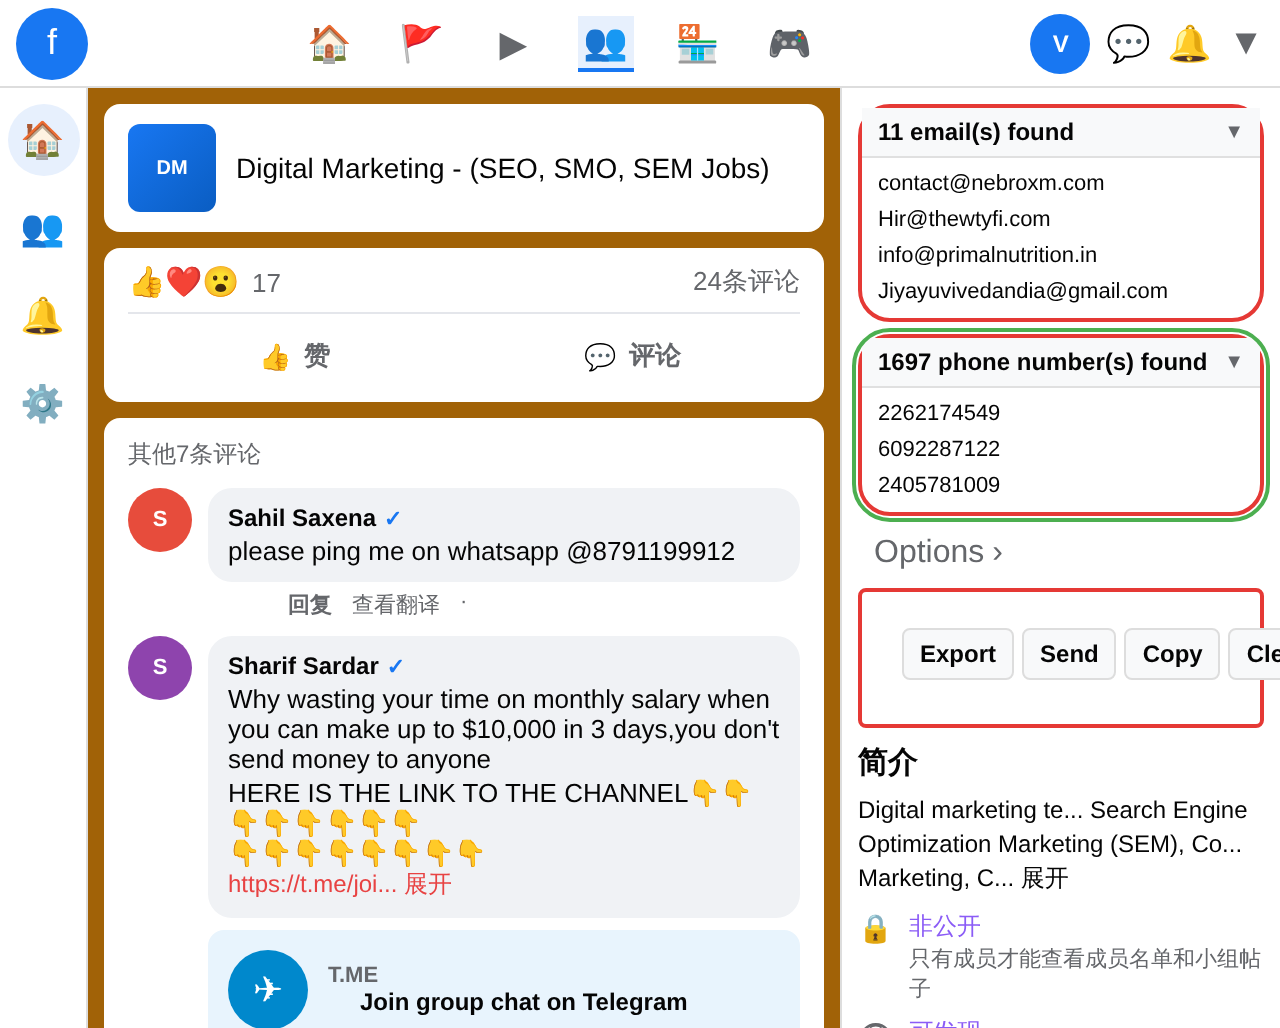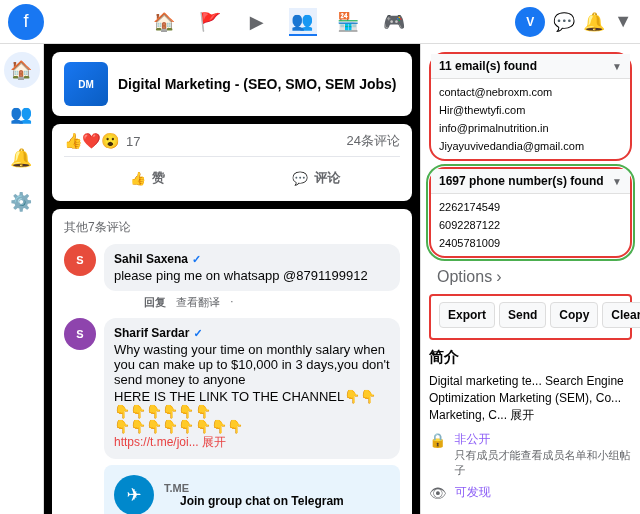--- a/index.html
+++ b/index.html
@@ -19,26 +19,26 @@
 
     
     .main-content { display: flex; flex: 1; overflow: hidden; }
 
     
     .left-sidebar { width: 44px; background: #fff; border-right: 1px solid #ddd; display: flex; flex-direction: column; align-items: center; padding: 8px 0; gap: 8px; flex-shrink: 0; }
     .sidebar-icon { width: 36px; height: 36px; display: flex; align-items: center; justify-content: center; border-radius: 50%; color: #65676b; font-size: 18px; cursor: pointer; }
     .sidebar-icon.active { color: #1877f2; background: #e7f0fd; }
 
     
-    .feed-area { flex: 1; background: #000000; overflow-y: auto; padding: 8px; }
+    .feed-area { flex: 1; background: #a16207; overflow-y: auto; padding: 8px; }
 
     
     .group-header-card { background: #fff; border-radius: 8px; margin-bottom: 8px; padding: 10px 12px; display: flex; align-items: center; gap: 10px; }
     .group-logo { width: 44px; height: 44px; border-radius: 6px; background: linear-gradient(135deg, #1877f2, #0a5dc2); display: flex; align-items: center; justify-content: center; color: #fff; font-size: 10px; font-weight: bold; flex-shrink: 0; }
-    .group-title { font-size: 14px; font-weight: 700; color: #050505; }
+    .group-title { font-size: 14px; font-weight: 400; color: #050505; }
 
     
     .reaction-bar { background: #fff; border-radius: 8px; margin-bottom: 8px; padding: 8px 12px; }
     .reaction-row { display: flex; align-items: center; gap: 6px; margin-bottom: 6px; }
     .reaction-count { font-size: 13px; color: #65676b; }
     .comment-count { font-size: 13px; color: #65676b; margin-left: auto; }
     .reaction-buttons { display: flex; gap: 2px; border-top: 1px solid #e4e6eb; padding-top: 6px; }
     .reaction-btn { flex: 1; display: flex; align-items: center; justify-content: center; gap: 6px; padding: 6px; border-radius: 6px; cursor: pointer; color: #65676b; font-size: 13px; font-weight: 600; }
 
     
@@ -218,21 +218,21 @@
           <div class="dropdown-item">6092287122</div>
           <div class="dropdown-item">2405781009</div>
         </div>
       </div>
 
       <div class="options-row">
         <span>Options</span>
         <span>›</span>
       </div>
 
-      <div style="border:2px solid #e53935;border-radius:4px;padding:4px;margin-bottom:8px;">
+      <div style="border:2px solid #e53935;border-radius:4px;padding:16px;margin-bottom:8px;">
         <div class="action-buttons">
           <button class="action-btn">Export</button>
           <button class="action-btn">Send</button>
           <button class="action-btn">Copy</button>
           <button class="action-btn">Clear</button>
         </div>
       </div>
 
       <div class="section-title">简介</div>
       <div class="about-text">Digital marketing te... Search Engine Optimization Marketing (SEM), Co... Marketing, C... 展开</div>

